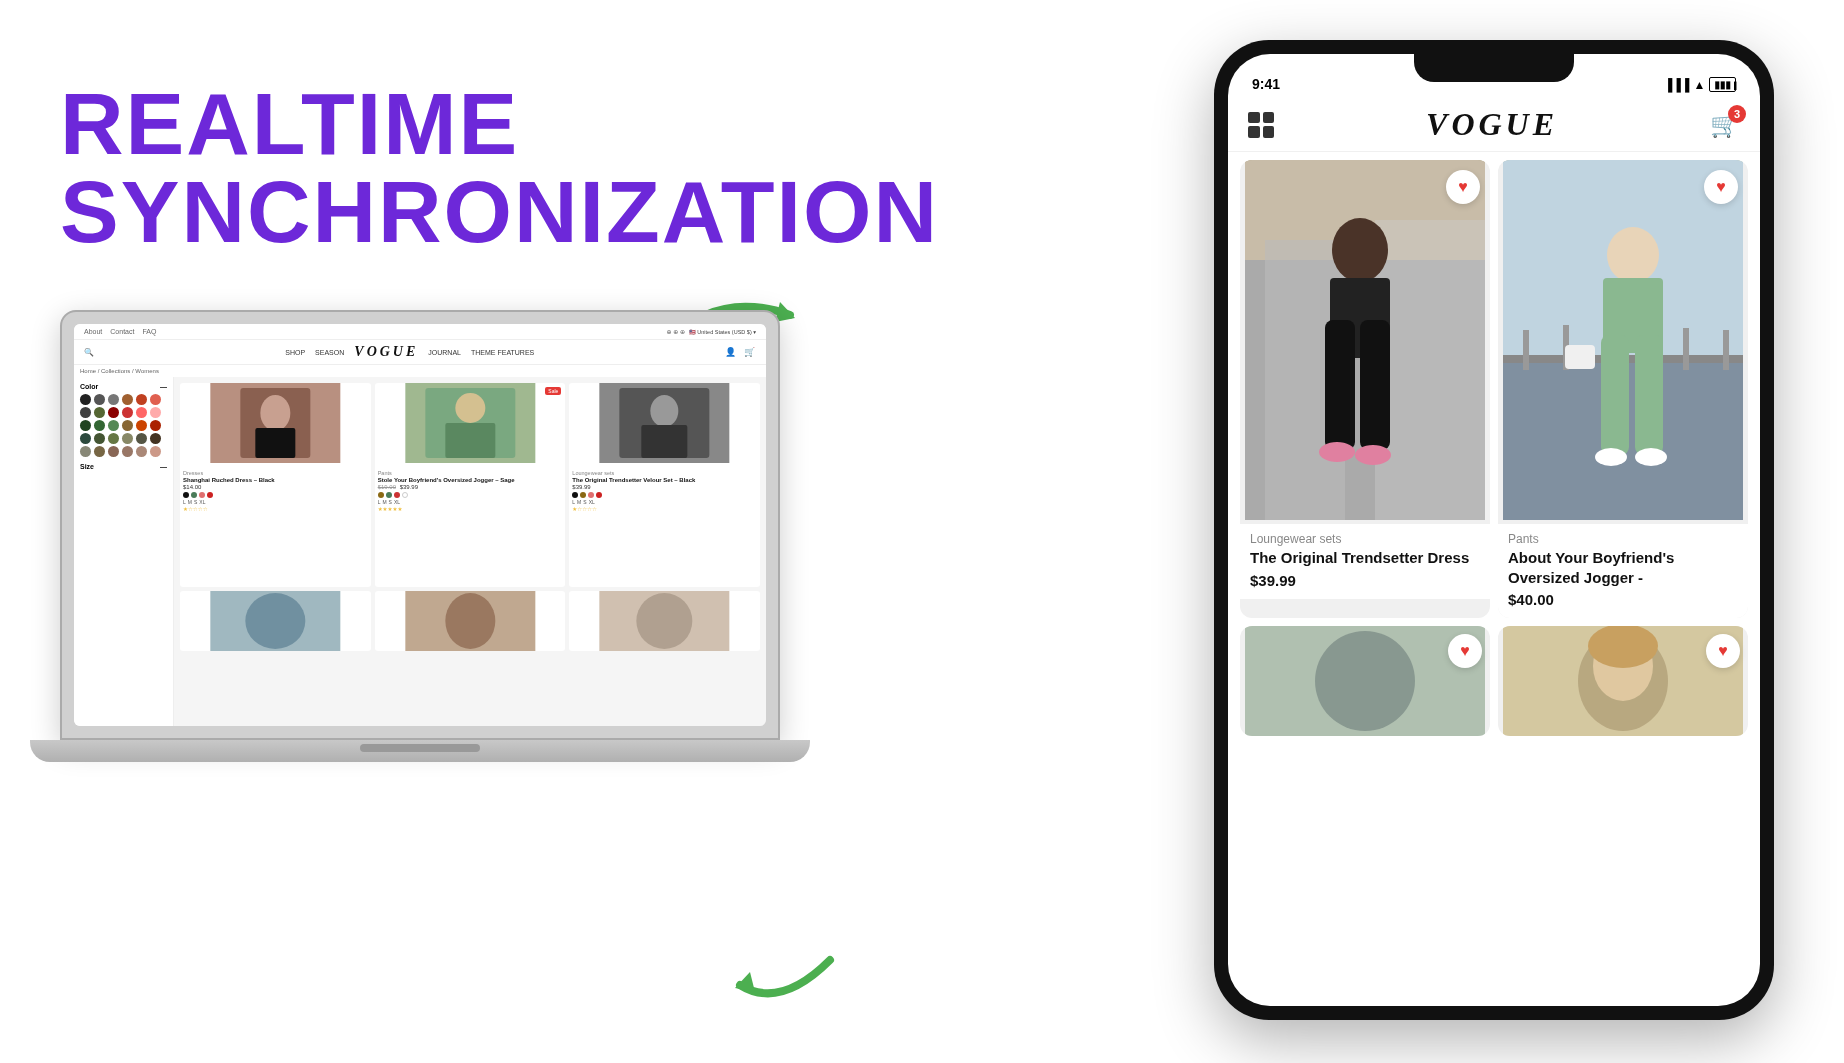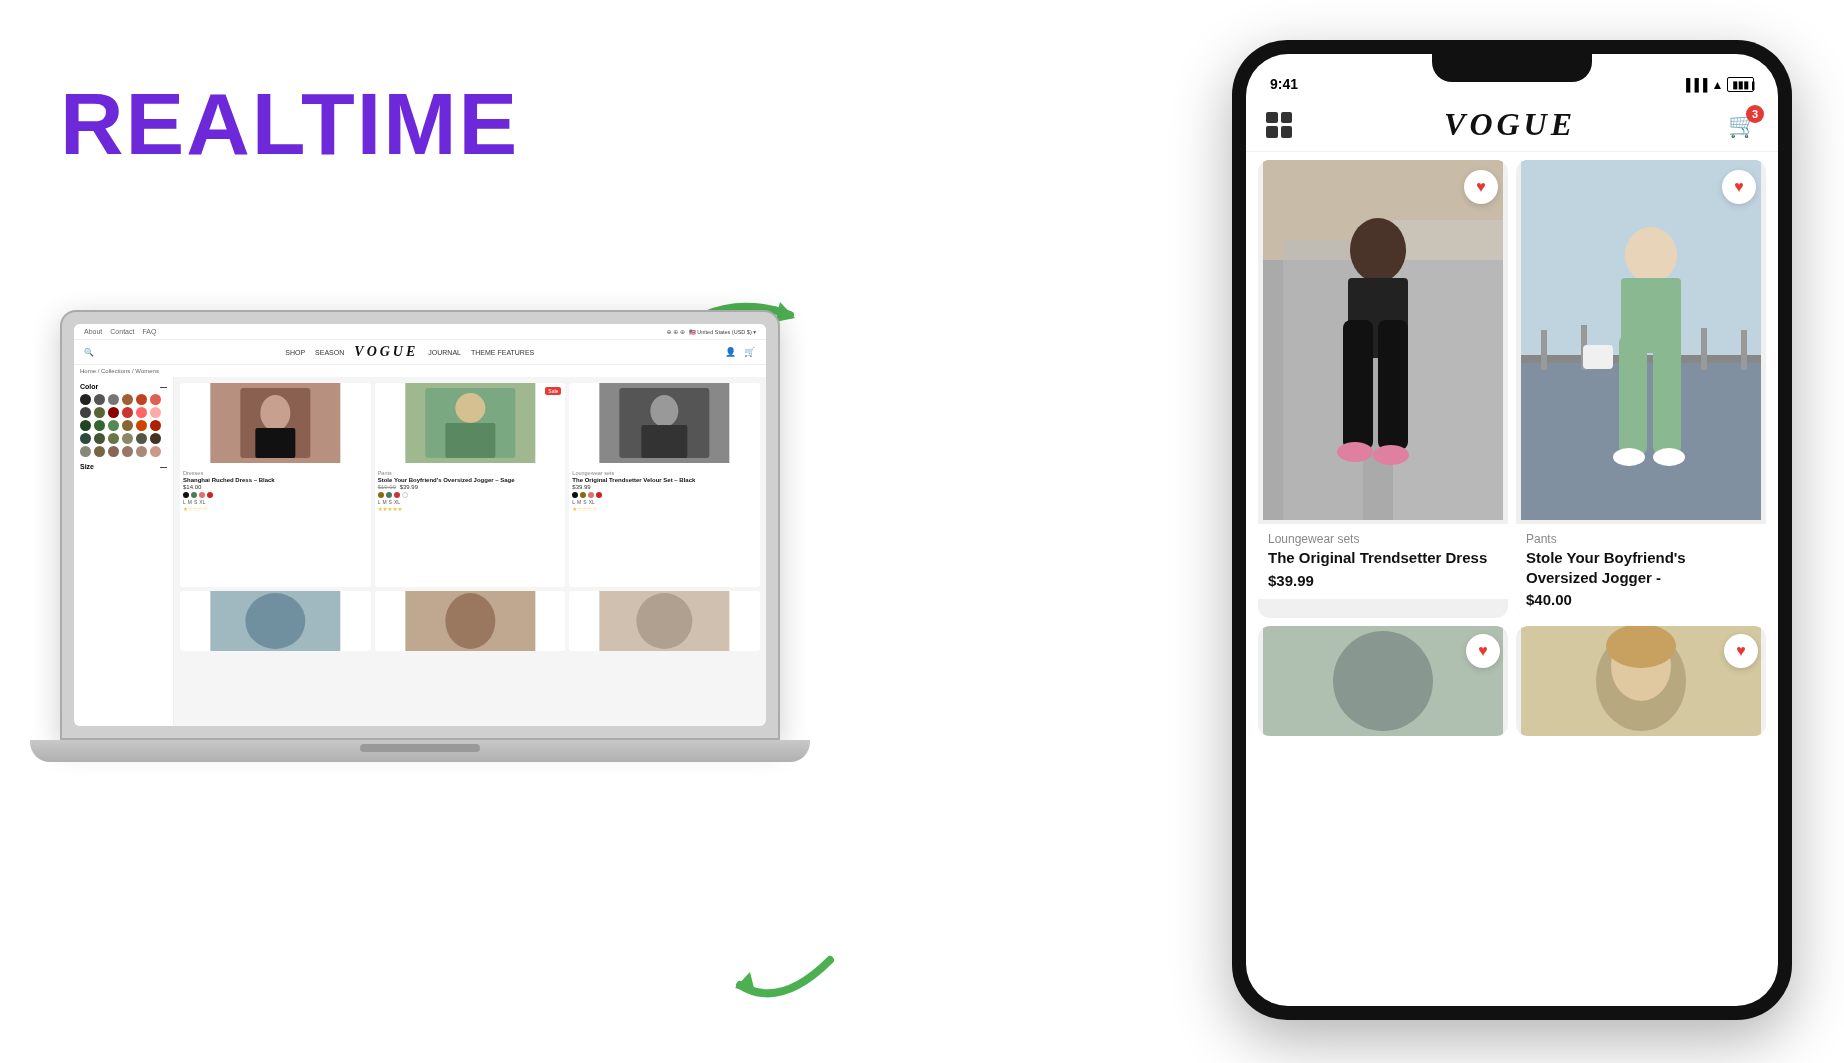--- a/index.html
+++ b/index.html
@@ -236,21 +236,21 @@
     .breadcrumb {
       font-size: 6px;
       color: #666;
       padding: 3px 6px;
       background: #fff;
     }
 
     
     .phone-container {
       position: absolute;
-      right: 60px;
+      right: 78px;
       top: 40px;
       width: 552px;
       height: 980px;
     }
 
     .phone-body {
       width: 560px;
       height: 980px;
       background: #111;
       border-radius: 55px;
@@ -402,20 +402,21 @@
       height: 110px;
     }
 
   </style>
 </head>
 <body>
 
 <div class="left-section">
   <div class="headline">
     <div>REALTIME</div>
+    <div>SYNCHRONIZATION</div>
   </div>
 </div>
 
 <svg class="arrow-right" viewBox="0 0 140 80" fill="none" xmlns="http://www.w3.org/2000/svg">
   <path d="M10 60 Q60 10 130 35" stroke="#4caf50" stroke-width="8" fill="none" stroke-linecap="round"></path>
   <polygon points="120,22 135,38 115,42" fill="#4caf50"></polygon>
 </svg>
 
 <svg class="arrow-left" viewBox="0 0 120 80" fill="none" xmlns="http://www.w3.org/2000/svg">
   <path d="M110 20 Q60 70 20 45" stroke="#4caf50" stroke-width="8" fill="none" stroke-linecap="round"></path>
@@ -706,21 +707,21 @@
             <rect x="132" y="175" width="28" height="120" rx="8" fill="#8ab890"></rect>
 
             <ellipse cx="108" cy="297" rx="16" ry="9" fill="#fff"></ellipse>
             <ellipse cx="148" cy="297" rx="16" ry="9" fill="#fff"></ellipse>
 
             <rect x="62" y="185" width="30" height="24" rx="4" fill="#f0f0f0"></rect>
           </svg>
           <div class="phone-heart">♥</div>
           <div class="phone-product-info">
             <div class="phone-product-category">Pants</div>
-            <div class="phone-product-name">Stole Your Boyfriend's Oversized Jogger -</div>
+            <div class="phone-product-name">About Your Boyfriend's Oversized Jogger -</div>
             <div class="phone-product-price">$40.00</div>
           </div>
         </div>
 
       </div>
 
       <div class="phone-products-bottom">
         <div class="phone-product-card-bottom">
           <svg width="100%" height="110" viewBox="0 0 240 110">
             <rect width="240" height="110" fill="#b0c0b0"></rect>

